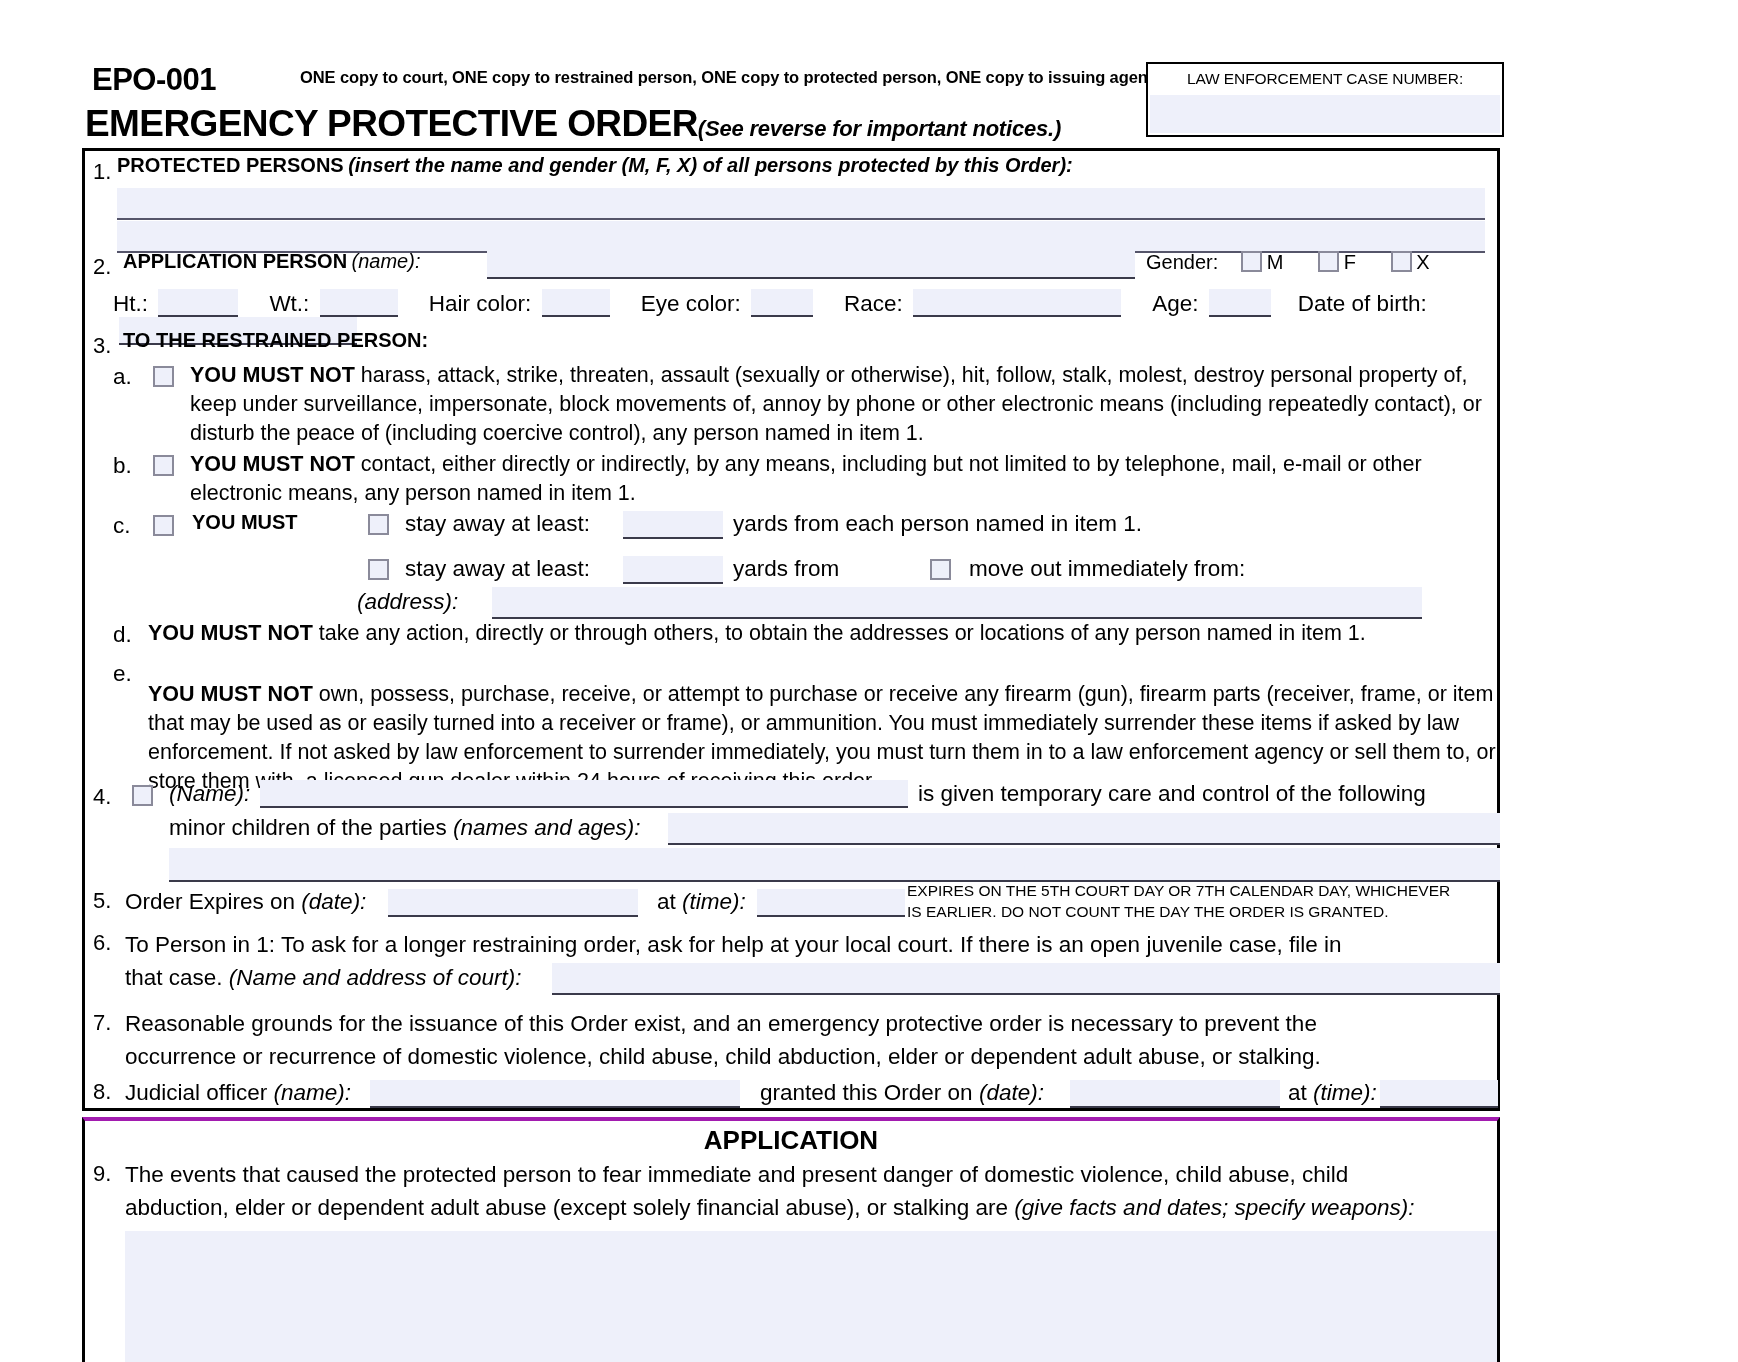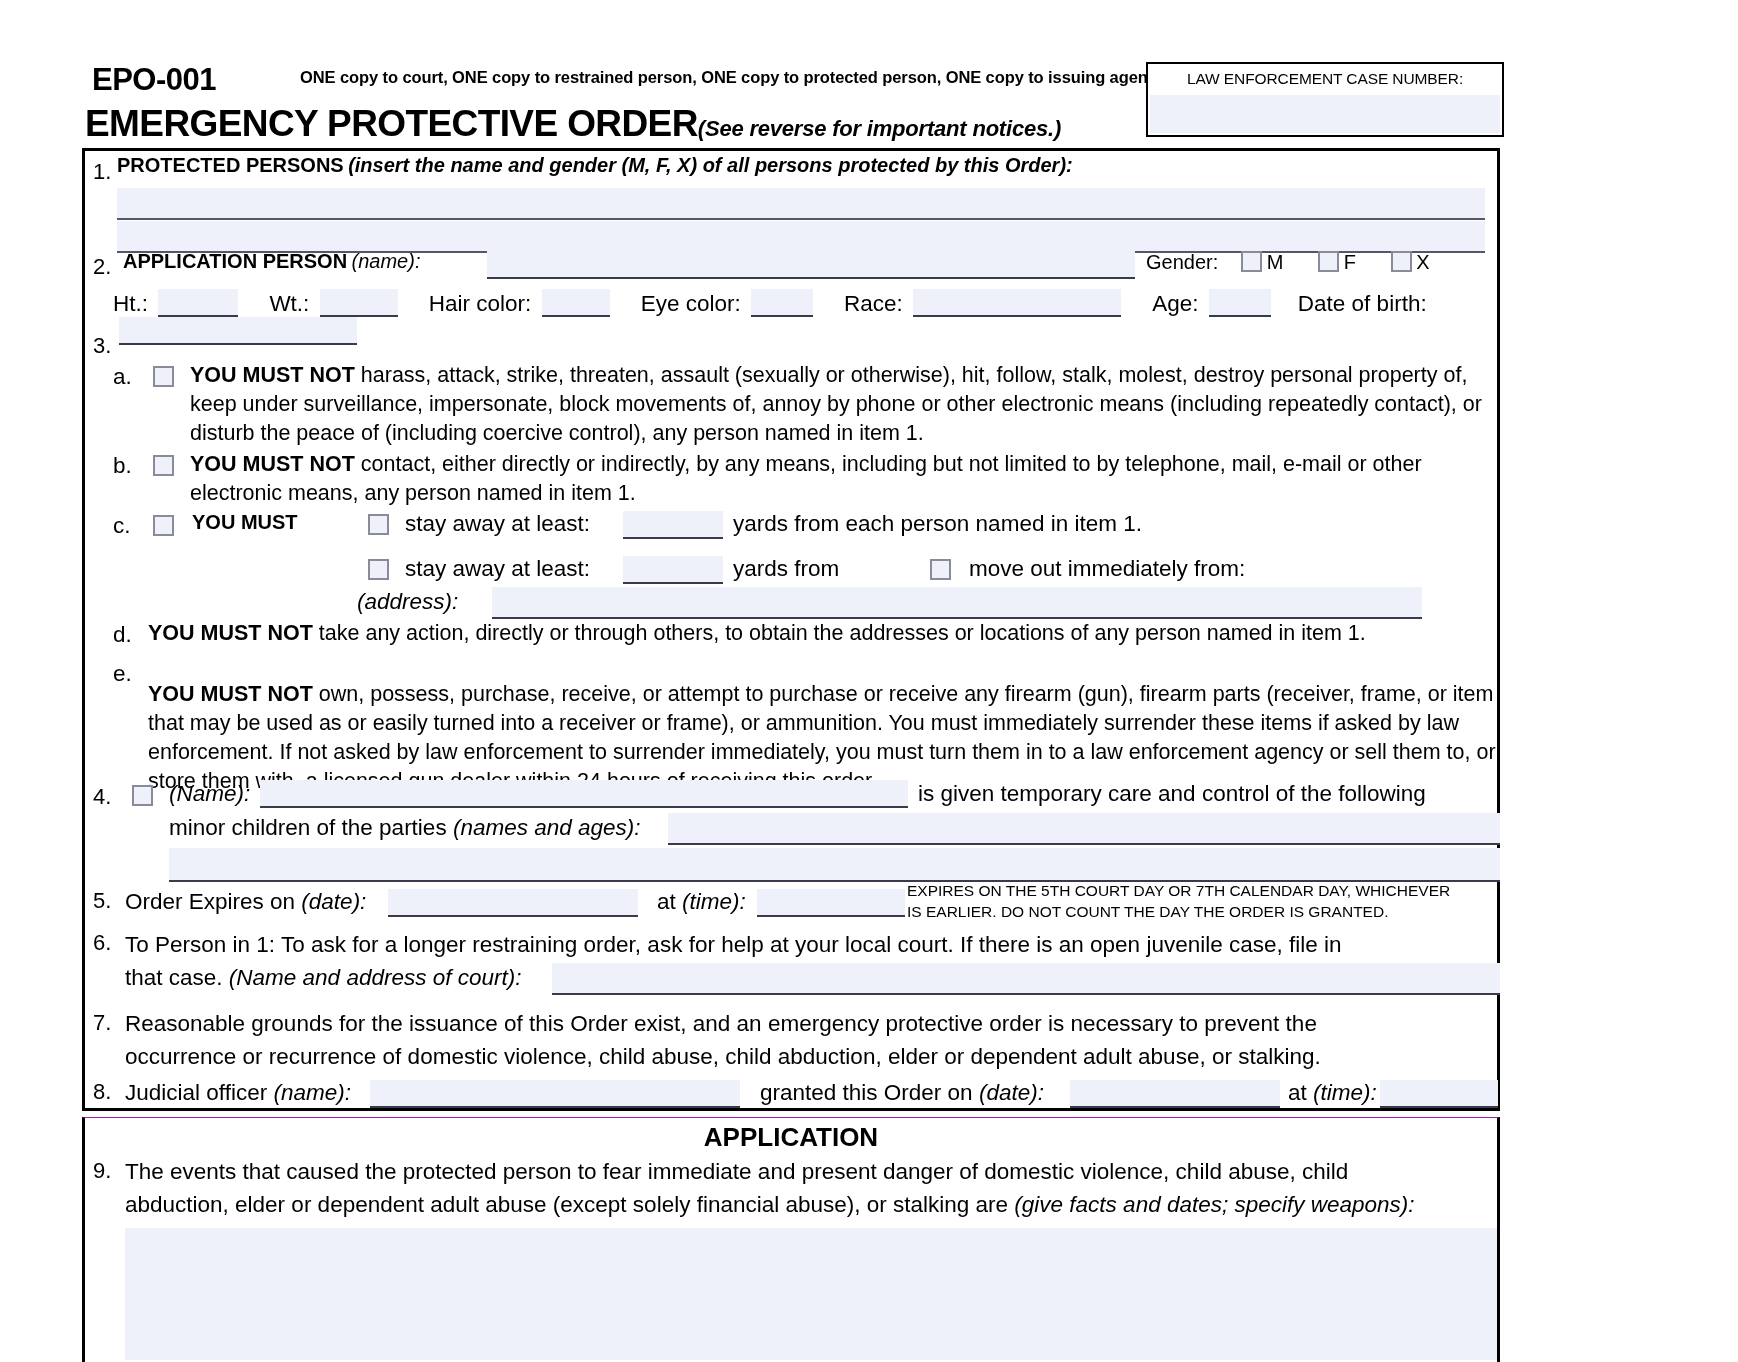--- a/index.html
+++ b/index.html
@@ -122,21 +122,21 @@
     border: 3px solid #000;
     box-sizing: border-box;
   }
   .appbox {
     position: absolute;
     left: 82px; top: 1117px;
     width: 1418px;
     height: 245px;
     border-left: 3px solid #000;
     border-right: 3px solid #000;
-    border-top: 1px solid #a21caf;
+    border-top: 4px solid #a21caf;
     box-sizing: border-box;
   }
 
   .row { position: absolute; }
   .num {
     position: absolute;
     font-size: 22px;
   }
   .lbl-bold { font-weight: bold; }
   .ital { font-style: italic; }
@@ -224,20 +224,21 @@
       <span class="fld" style="width:208px;margin-left:6px"></span>
       <span style="display:inline-block;width:22px"></span>
       <span class="t22">Age:</span>
       <span class="fld" style="width:62px;margin-left:6px"></span>
       <span style="display:inline-block;width:18px"></span>
       <span class="t22">Date of birth:</span>
       <span class="fld" style="width:238px;margin-left:6px"></span>
     </div>
 
     <div class="num" style="left:8px; top:182px;">3.</div>
+    <div class="row t23 lbl-bold" style="left:38px; top:178px;">TO THE RESTRAINED PERSON:</div>
 
     <div class="row t22" style="left:28px; top:213px;">a.</div>
     <span class="cb" style="position:absolute; left:68px; top:215px;"></span>
     <div class="para" style="left:105px; top:210px; width:1300px;">
       <b>YOU MUST NOT</b><span> harass, attack, strike, threaten, assault (sexually or otherwise), hit, follow, stalk, molest, destroy personal property of, keep under surveillance, impersonate, block movements of, annoy by phone or other electronic means (including repeatedly contact), or disturb the peace of (including coercive control), any person named in item 1.</span>
     </div>
 
     <div class="row t22" style="left:28px; top:302px;">b.</div>
     <span class="cb" style="position:absolute; left:68px; top:304px;"></span>
     <div class="para" style="left:105px; top:299px; width:1300px;">

